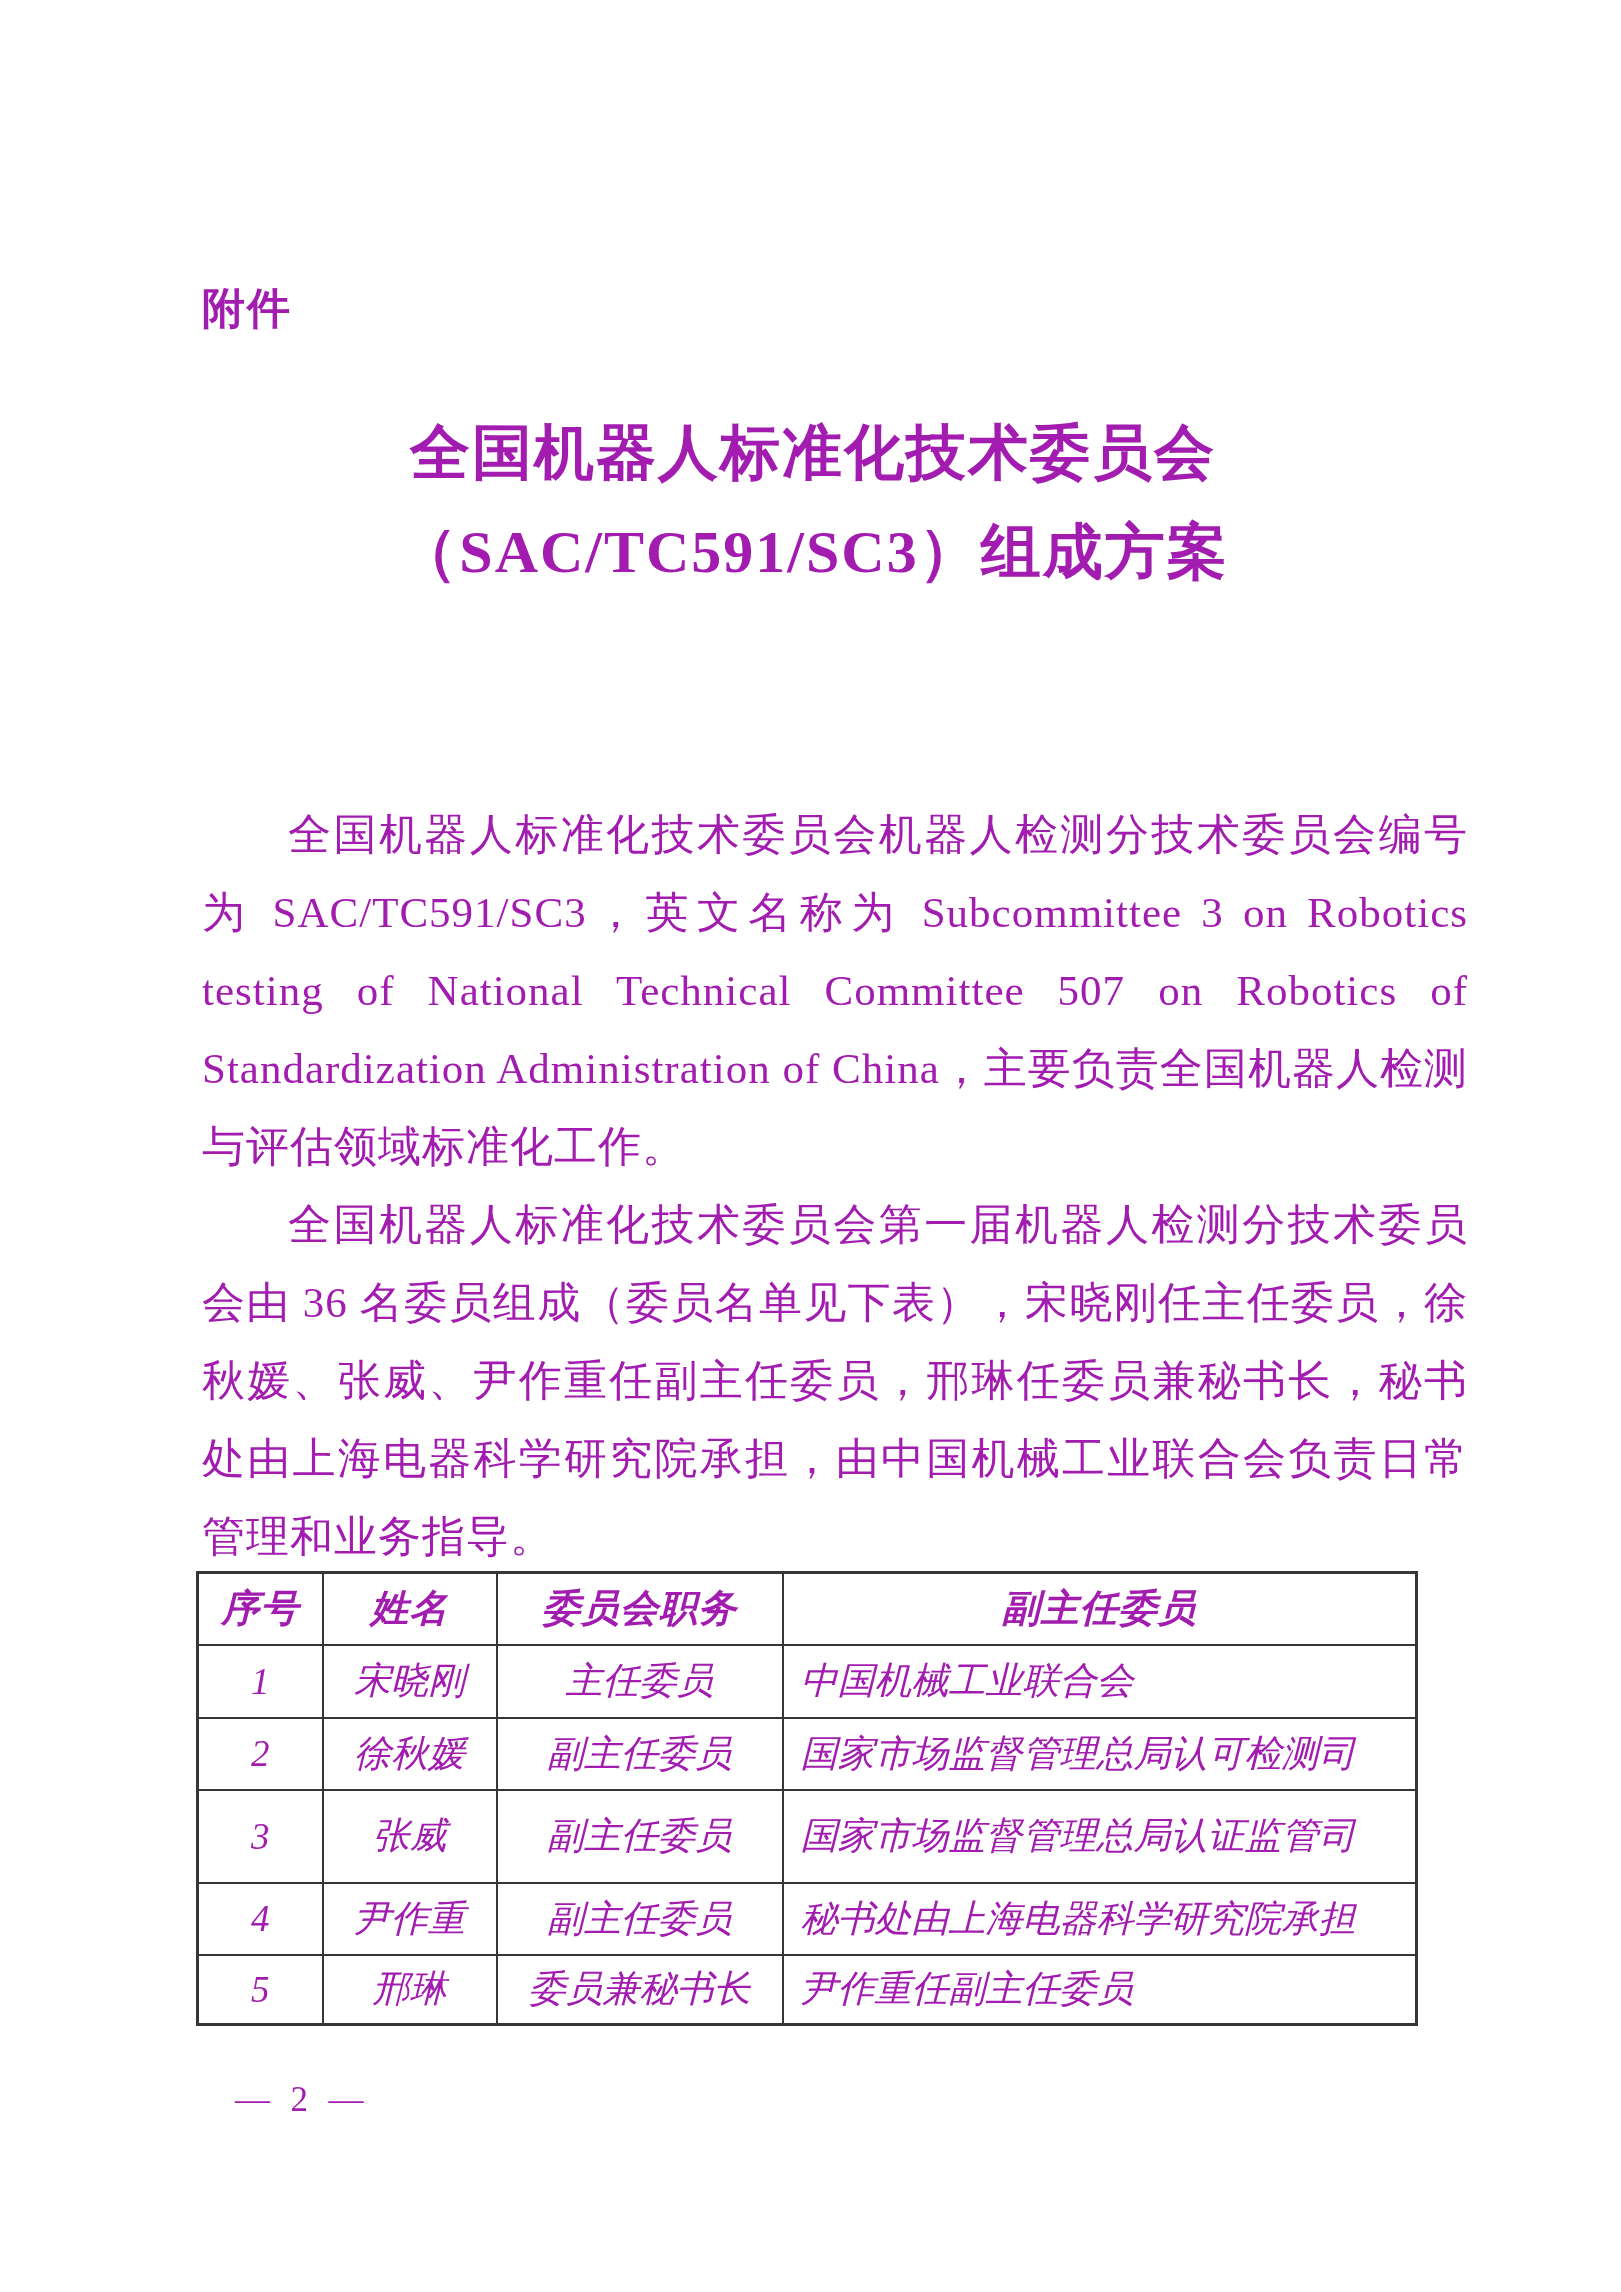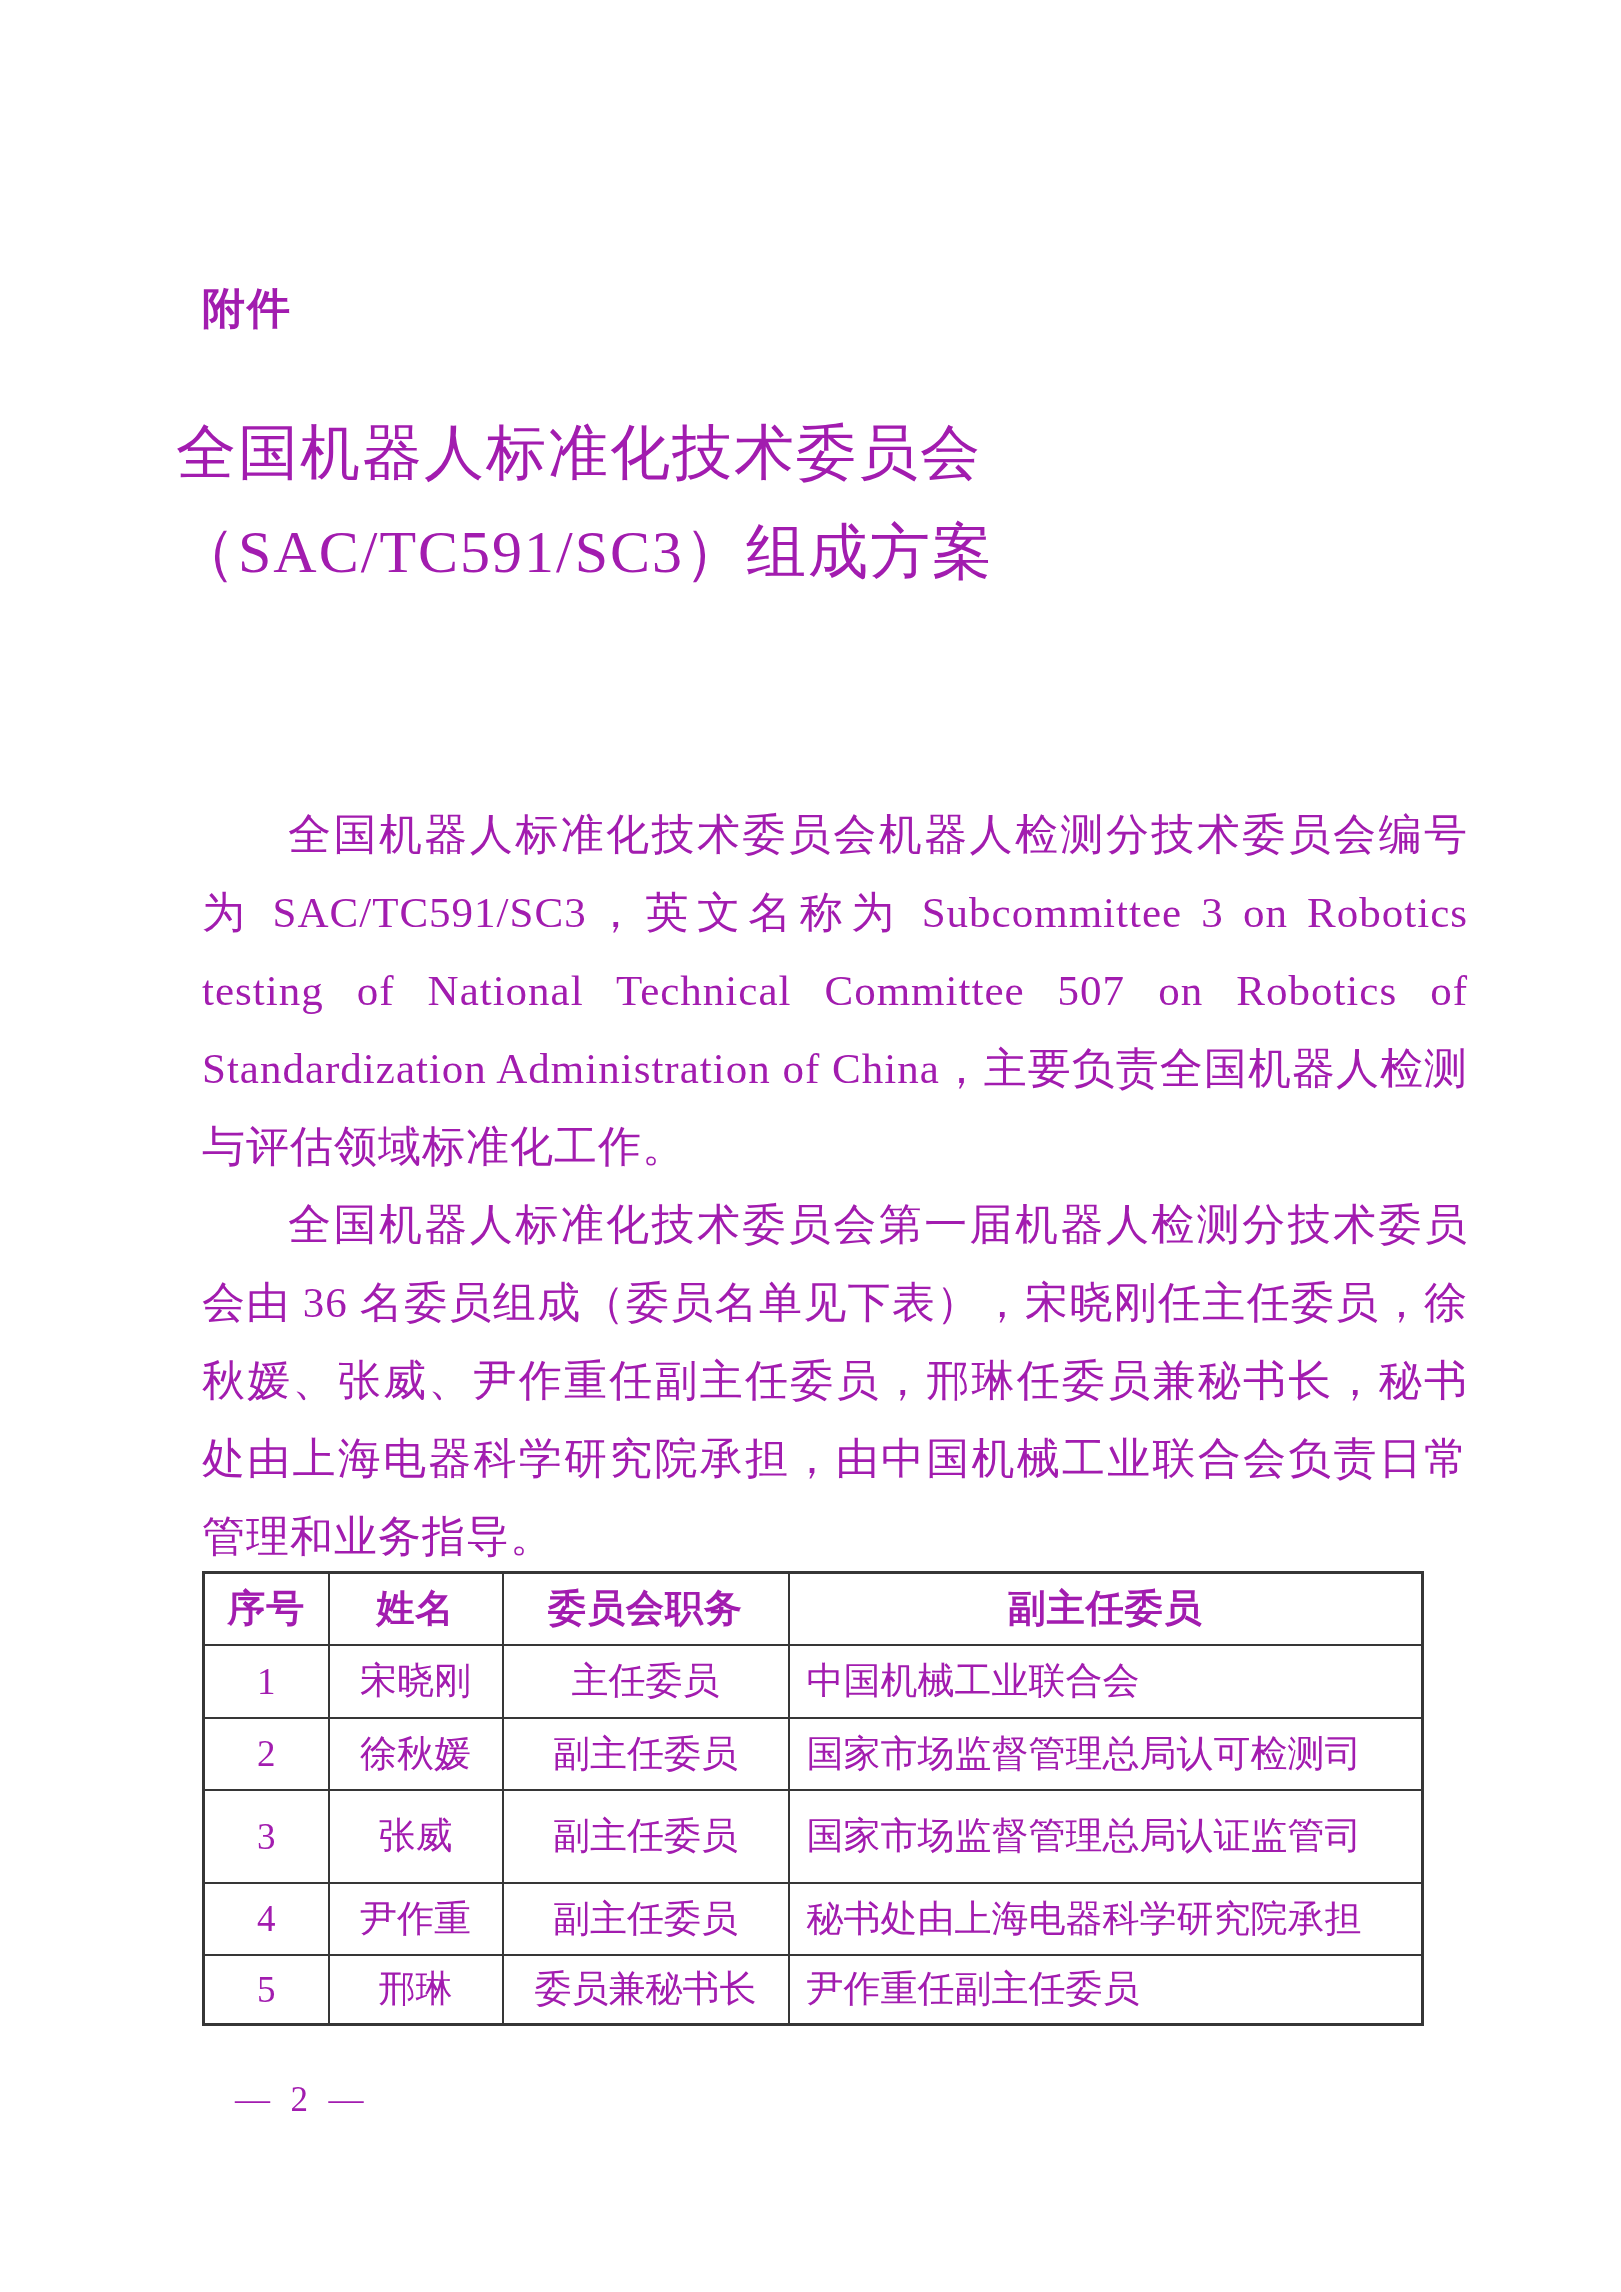--- a/index.html
+++ b/index.html
@@ -20,47 +20,49 @@
     font-family: "Liberation Sans", "DejaVu Sans", sans-serif;
     font-weight: 600;
     font-size: 43px;
     letter-spacing: 2px;
   }
   .doc-title {
     position: absolute;
     left: 176px;
     width: 1274px;
     top: 404px;
-    font-weight: normal;
+    text-align: center;
+    font-weight: bold;
     font-size: 60px;
     line-height: 99px;
     letter-spacing: 2px;
   }
   .body-text {
     position: absolute;
     left: 202px;
     width: 1266px;
     top: 796px;
   }
   .body-text p {
     font-size: 43px;
     line-height: 78px;
     text-align: justify;
     text-indent: 86px;
     letter-spacing: 1px;
   }
   table.committee {
     position: absolute;
-    left: 202px;
+    left: 196px;
     top: 1571px;
     width: 1220px;
     border-collapse: collapse;
     table-layout: fixed;
     border: 3.9px solid #363636;
     font-size: 37px;
+    font-style: italic;
   }
   table.committee th, table.committee td {
     border: 2px solid #363636;
     text-align: center;
     vertical-align: middle;
     overflow: hidden;
     white-space: nowrap;
   }
   table.committee th {
     font-family: "Liberation Sans", "DejaVu Sans", sans-serif;

